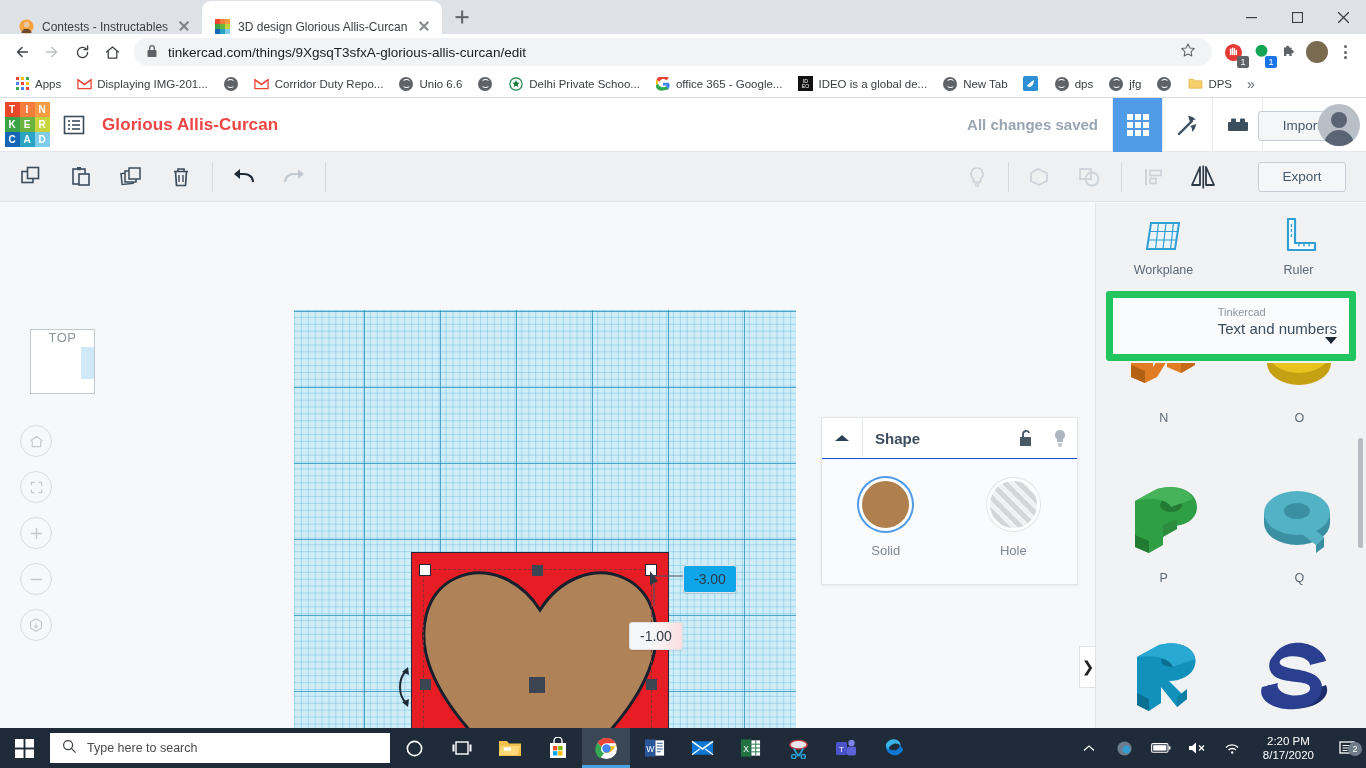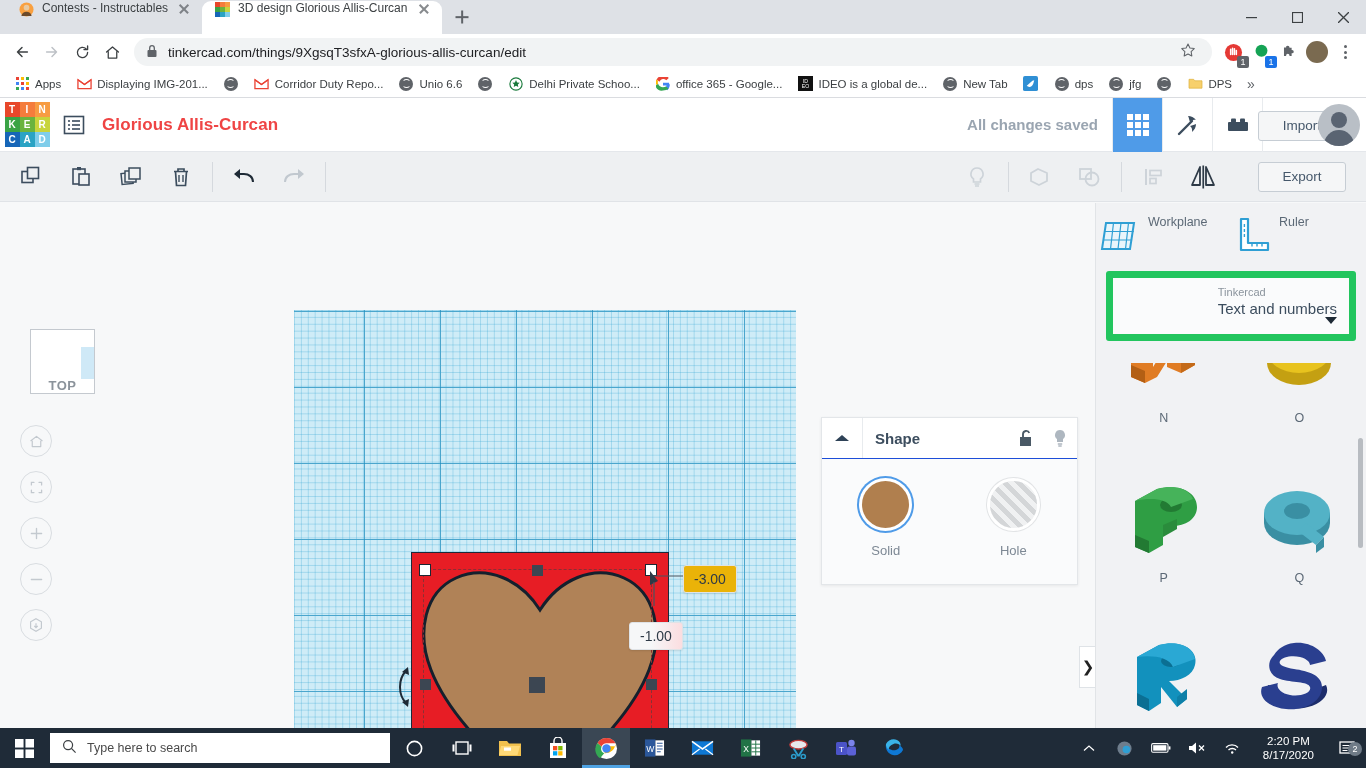--- a/index.html
+++ b/index.html
@@ -11,21 +11,21 @@
   }
 
   
   .browser { width: 1366px; height: 728px; background: #dee1e6; position: relative; }
 
   .tabstrip {
     height: 34px; background: #dee1e6;
     display: flex; align-items: flex-end; padding-left: 6px; position: relative;
   }
   .tab {
-    height: 33px; display: flex; align-items: flex-start; gap: 8px;
+    height: 33px; display: flex; align-items: flex-end; gap: 8px;
     padding: 0 10px 0 12px; border-radius: 9px 9px 0 0;
     font-size: 12px; color: #3c4043; position: relative;
     max-width: 240px; min-width: 180px;
   }
   .tab.inactive { background: #dee1e6; color: #3c4043; }
   .tab.active { background: #fff; }
   .tab-favicon { width: 16px; height: 16px; flex: 0 0 16px; display: flex; align-items: center; justify-content: center; }
   .tab-title { flex: 1; white-space: nowrap; overflow: hidden; text-overflow: clip; font-size: 12px; }
   .tab-close { width: 16px; height: 16px; flex: 0 0 16px; position: relative; opacity: .75; }
   .tab-close::before, .tab-close::after {
@@ -99,22 +99,22 @@
   .tc-pill {
     min-width: 88px; height: 30px; border: 1px solid #c6cdd4; background: #f5f6f7; border-radius: 3px;
     font-size: 13.5px; color: #46586b; display: flex; align-items: center; justify-content: center;
   }
 
   
   .canvas { position: absolute; left: 0; top: 105px; width: 1095px; height: 525px; background: #f7f8f9; overflow: hidden; }
 
   .viewcube {
     position: absolute; left: 30px; top: 126px; width: 65px; height: 65px;
-    background: #fff; border: 1px solid #c4c9cf; display: flex; align-items: flex-end; justify-content: center;
-    font-size: 13px; font-weight: bold; color: #8b939b; letter-spacing: .5px;
+    background: #fff; border: 1px solid #c4c9cf; display: flex; align-items: flex-start; justify-content: center;
+    font-size: 13px; font-weight: normal; color: #8b939b; letter-spacing: .5px;
   }
   .viewcube .edge { position: absolute; right: 0; top: 17px; width: 13px; height: 32px; background: #cfe9f7; }
   .navbtns { position: absolute; left: 20px; top: 222px; display: flex; flex-direction: column; gap: 14px; }
   .navcirc { width: 32px; height: 32px; border-radius: 50%; border: 1px solid #d9dde1; display: flex; align-items: center; justify-content: center; background: transparent; }
 
   .grid {
     position: absolute; left: 294px; top: 107px; width: 502px; height: 505px;
     background-color: #cfecf7;
     background-image:
       linear-gradient(to right, rgba(56,168,212,.30) 1px, transparent 1px),
@@ -130,21 +130,21 @@
     background: #e71d25; border: 1.5px solid #1c2a3a;
   }
   .heart-wrap { position: absolute; left: 411px; top: 349px; width: 258px; height: 258px; }
   .sel-dash { position: absolute; left: 423px; top: 366px; width: 229px; height: 230px; border: 1px dashed #8a3034; }
   .handle { position: absolute; width: 12px; height: 12px; background: #fff; border: 1.6px solid #1b2733; }
   .handle.mid { background: #3c4652; border-color: #3c4652; width: 11px; height: 11px; }
   .center-h { position: absolute; width: 16px; height: 16px; background: #3c4652; left: 529px; top: 474px; }
   .rot-ico { position: absolute; left: 392px; top: 462px; }
 
   .tip {
-    position: absolute; background: #eab308; border: 1px solid #dfe3e7; border-radius: 3px;
+    position: absolute; background: #0ea5e9; border: 1px solid #dfe3e7; border-radius: 3px;
     font-size: 14px; color: #2e3a47; padding: 5px 10px; white-space: nowrap;
     box-shadow: 0 1px 2px rgba(0,0,0,.10);
   }
   .tip.active { background: linear-gradient(to right, #f6f7f8 40%, #fbdde0 100%); }
 
   
   .shape-panel {
     position: absolute; left: 821px; top: 214px; width: 257px; background: #fafbfc;
     border: 1px solid #e3e6e9; box-shadow: 0 1px 3px rgba(0,0,0,.07);
   }
@@ -167,21 +167,21 @@
     background: #fff; border: 1px solid #dfe3e7; display: flex; align-items: center; justify-content: center;
     font-size: 15px; color: #222; z-index: 5;
   }
 
   
   .library {
     position: absolute; right: 0; top: 105px; width: 271px; height: 525px;
     background: #f1f2f4; border-left: 1px solid #e1e4e7; overflow: hidden;
   }
   .lib-tools { display: flex; padding: 12px 0 8px; background: #f1f2f4; }
-  .lib-tool { flex: 1; display: flex; flex-direction: row; align-items: flex-start; gap: 6px; }
+  .lib-tool { flex: 1; display: flex; flex-direction: column; align-items: center; gap: 6px; }
   .lib-tool-lab { font-size: 12.5px; color: #5c6976; }
   .lib-select {
     margin: 6px 10px 0; background: #fafbfc; border: 7px solid #22c55e; border-radius: 3px;
     padding: 8px 12px 10px; display: flex; align-items: flex-end; flex-direction: column;
   }
   .lib-select-txt { flex: 1; }
   .lib-cat { font-size: 11px; color: #8b949d; }
   .lib-sel-val { font-size: 15px; color: #3c4d5e; margin-top: 2px; }
   .caret { width: 0; height: 0; border-left: 6px solid transparent; border-right: 6px solid transparent; border-top: 7px solid #1e2a36; }
   .lib-grid { position: absolute; left: 0; top: 160px; width: 271px; height: 365px; overflow: hidden; }

